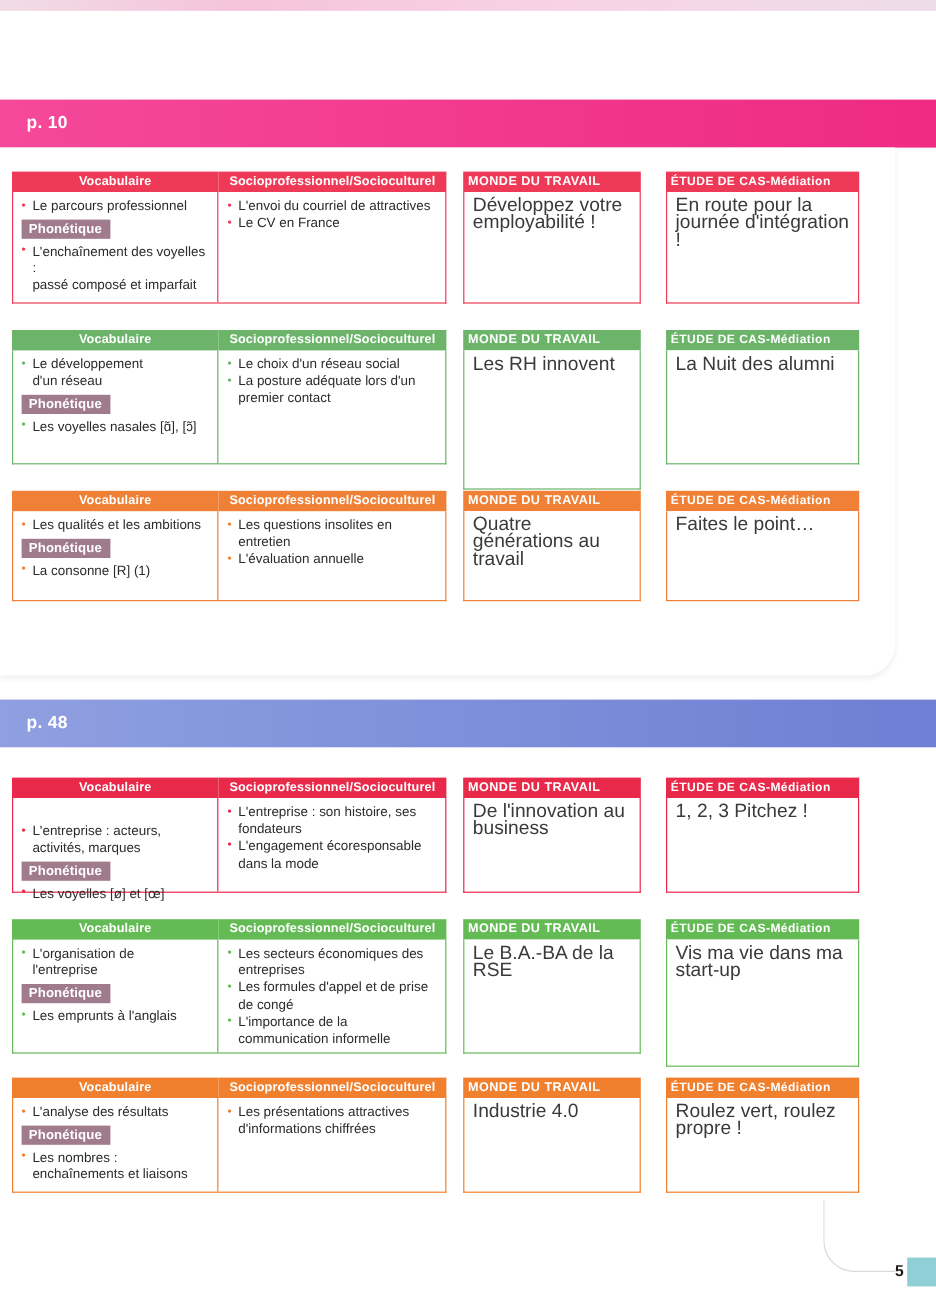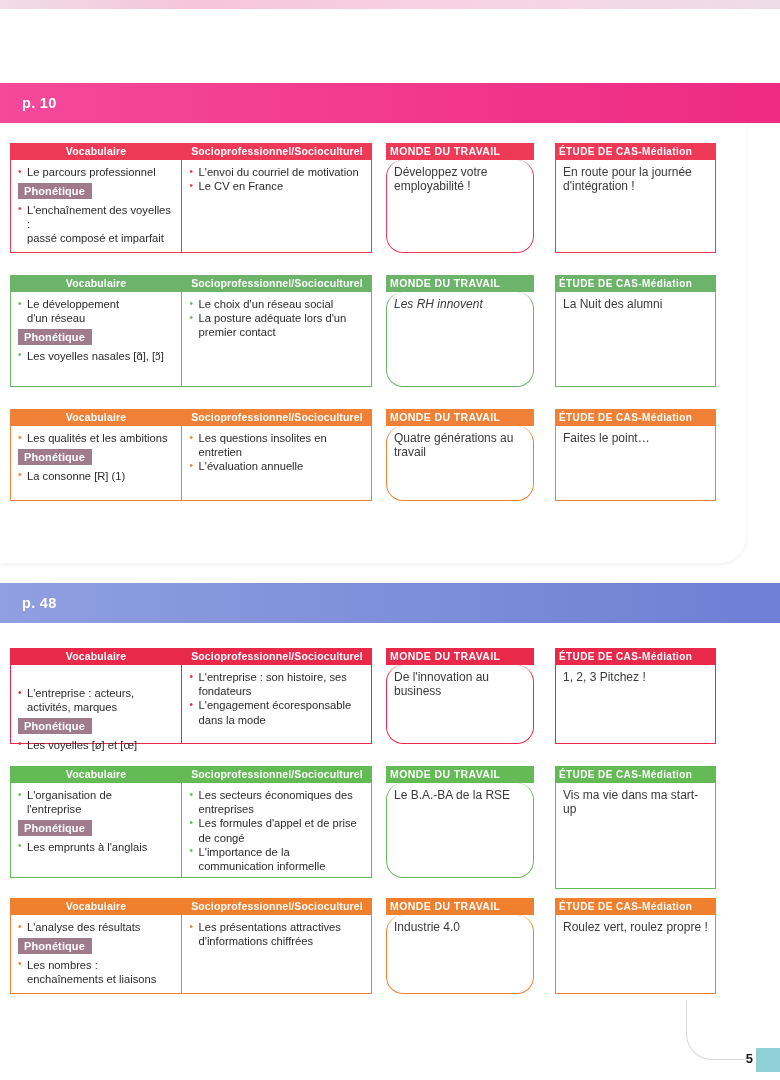--- a/index.html
+++ b/index.html
@@ -112,24 +112,23 @@
     background: #a07b8c;
     color: #ffffff;
     font-size: 11px;
     font-weight: bold;
     padding: 1.5px 7px 2px 6px;
     margin: 4px 0 4px 0;
     letter-spacing: .1px;
   }
 
   .plain-text {
-    font-size: 12px;
+    font-size: 16px;
     line-height: 14.4px;
     color: #3a3a3a;
-    border-radius: 17px;
   }
 
   
   .pagenum {
     position: absolute;
     right: 27px;
     bottom: 14px;
     font-size: 13px;
     font-weight: bold;
     color: #1a1a1a;
@@ -173,21 +172,21 @@
               </div>
               <div class="body" style="color: rgb(238, 58, 87); display: flex; padding: 0px; height: 93px;">
                 <div style="width: 171px; border-right: 1px solid rgb(238, 58, 87); padding: 5px 5px 4px 7px;"><ul class="items">
                     <li style="color: rgb(43, 43, 43); --b: #ee3a57; text-indent: 0px; list-style: none;">Le parcours professionnel</li>
                   </ul><span class="phonetique-tag">Phonétique</span><ul class="items">
                     <li style="list-style: none; color: rgb(43, 43, 43);">L'enchaînement des voyelles :</li>
                     <li class="nobullet" style="list-style: none; color: rgb(43, 43, 43);">passé composé et imparfait</li>
                   </ul></div>
                 <div style="width: 190px; padding: 5px 5px 4px 8px;">
                   <ul class="items">
-                    <li style="list-style: none; color: rgb(43, 43, 43);">L'envoi du courriel de motivation</li>
+                    <li style="list-style: none; color: rgb(43, 43, 43);">L'envoi du courriel de attractives</li>
                     <li style="list-style: none; color: rgb(43, 43, 43);">Le CV en France</li>
                   </ul>
                 </div>
               </div>
             </div>
             <div class="block" style="width: 148px; margin-left: 14px;">
               <div class="hdr left-al" style="background: rgb(238, 58, 87);">MONDE DU TRAVAIL</div>
               <div class="body plain-text" style="color: rgb(238, 58, 87); height: 93px;">
                 <div class="plain-text">Développez votre employabilité !</div>
               </div>
@@ -215,21 +214,21 @@
                 <div style="width: 190px; padding: 5px 5px 4px 8px;">
                   <ul class="items">
                     <li style="list-style: none; color: rgb(43, 43, 43);">Le choix d'un réseau social</li>
                     <li style="list-style: none; color: rgb(43, 43, 43);">La posture adéquate lors d'un premier contact</li>
                   </ul>
                 </div>
               </div>
             </div>
             <div class="block" style="width: 148px; margin-left: 14px;">
               <div class="hdr left-al" style="background: rgb(108, 180, 106);">MONDE DU TRAVAIL</div>
-              <div class="body plain-text" style="color: rgb(108, 180, 106); height: 95px; font-style: italic;">
+              <div class="body plain-text" style="color: rgb(108, 180, 106); height: 116px;">
                 <div class="plain-text">Les RH innovent</div>
               </div>
             </div>
             <div class="block" style="width: 161px; margin-left: 21px;">
               <div class="hdr left-al" style="background: rgb(108, 180, 106); font-size: 10px;">ÉTUDE DE CAS-Médiation</div>
               <div class="body" style="color: rgb(108, 180, 106); height: 95px;">
                 <div class="plain-text">La Nuit des alumni</div>
               </div>
             </div>
           </div>

